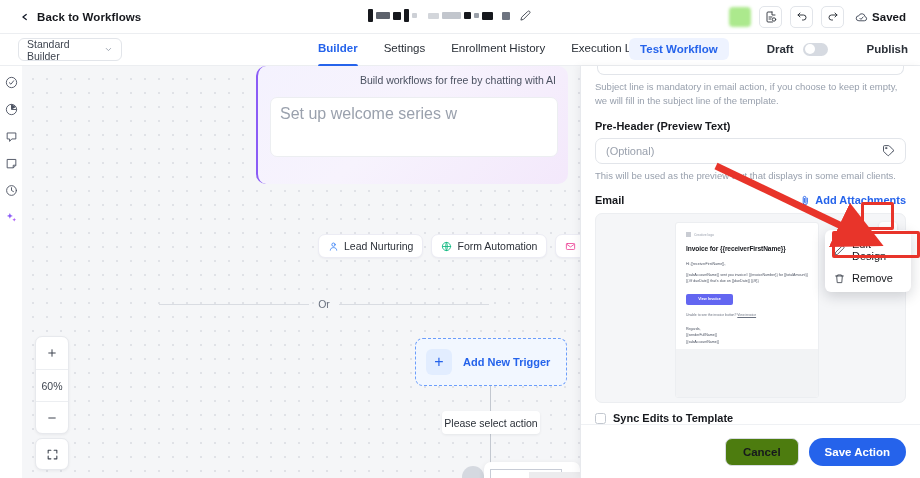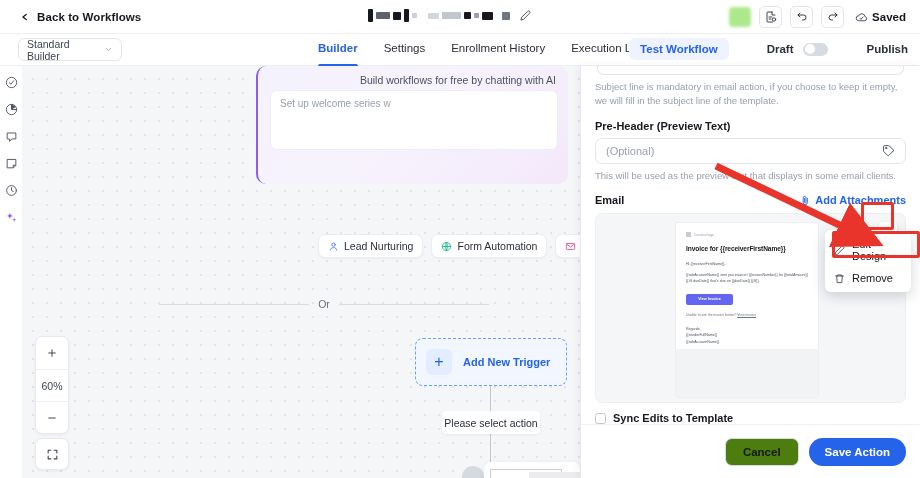--- a/index.html
+++ b/index.html
@@ -100,22 +100,22 @@
 
   
   .ai-card {
     position: absolute; left: 234px; top: 0px; width: 312px; height: 118px;
     border-radius: 10px; border-left: 2px solid #8b5cf6;
     background: linear-gradient(135deg,#f4f2fe 0%,#f7f3fd 45%,#f3e8fb 100%);
     padding: 8px 10px 0 12px; overflow: hidden;
   }
   .ai-card-head { font-size: 10.5px; color: #4a5160; text-align: right; padding-right: 2px; }
   .ai-input {
-    margin-top: 4px; height: 60px; background: #fff; border-radius: 7px;
-    border: 1px solid #eceef1; padding: 7px 9px; font-size: 10px; color: #9aa1ad;
+    margin-top: 11px; height: 60px; background: #fff; border-radius: 7px;
+    border: 1px solid #eceef1; padding: 7px 9px; font-size: 16px; color: #9aa1ad;
   }
   .chips { position: absolute; left: 296px; top: 168px; display: flex; gap: 8px; }
   .chip {
     display: flex; align-items: center; gap: 5px; background: #fff;
     border: 1px solid #ececf4; border-radius: 7px; padding: 5px 9px;
     font-size: 10.5px; color: #2b3038; white-space: nowrap; cursor: pointer;
     box-shadow: 0 1px 2px rgba(17,24,39,.04);
   }
   .chip svg { width: 11px; height: 11px; display: block; }
 

